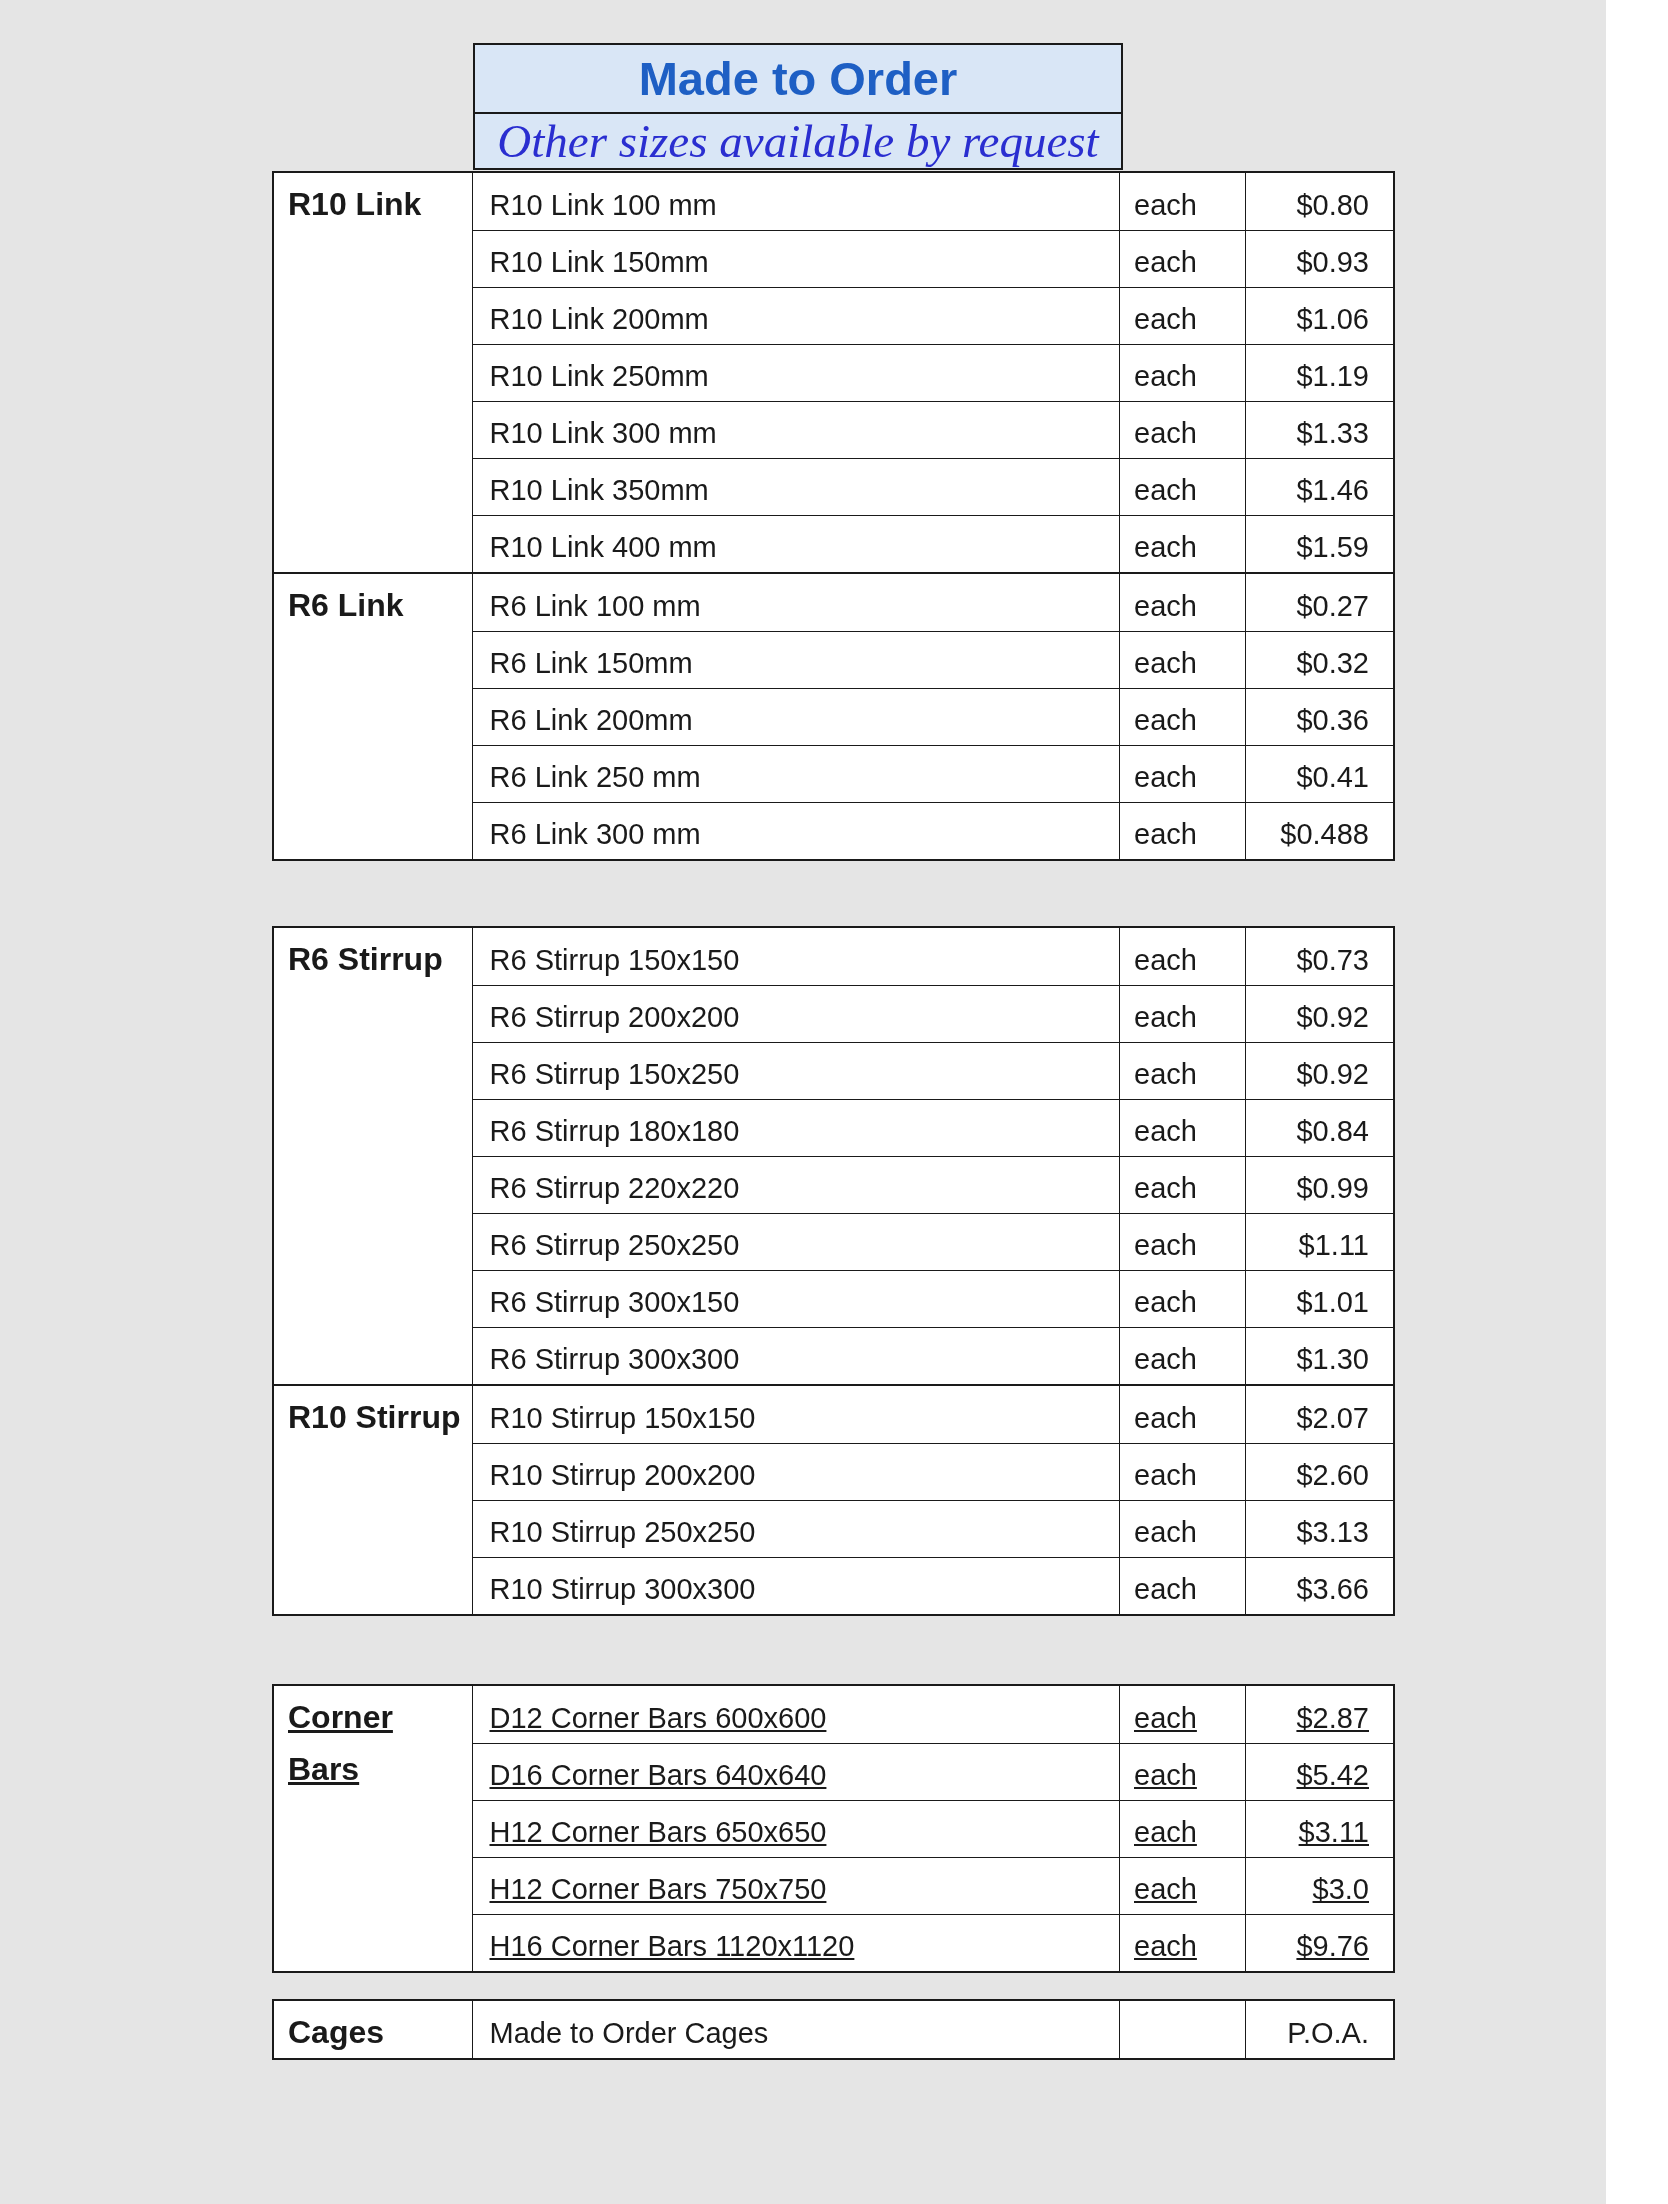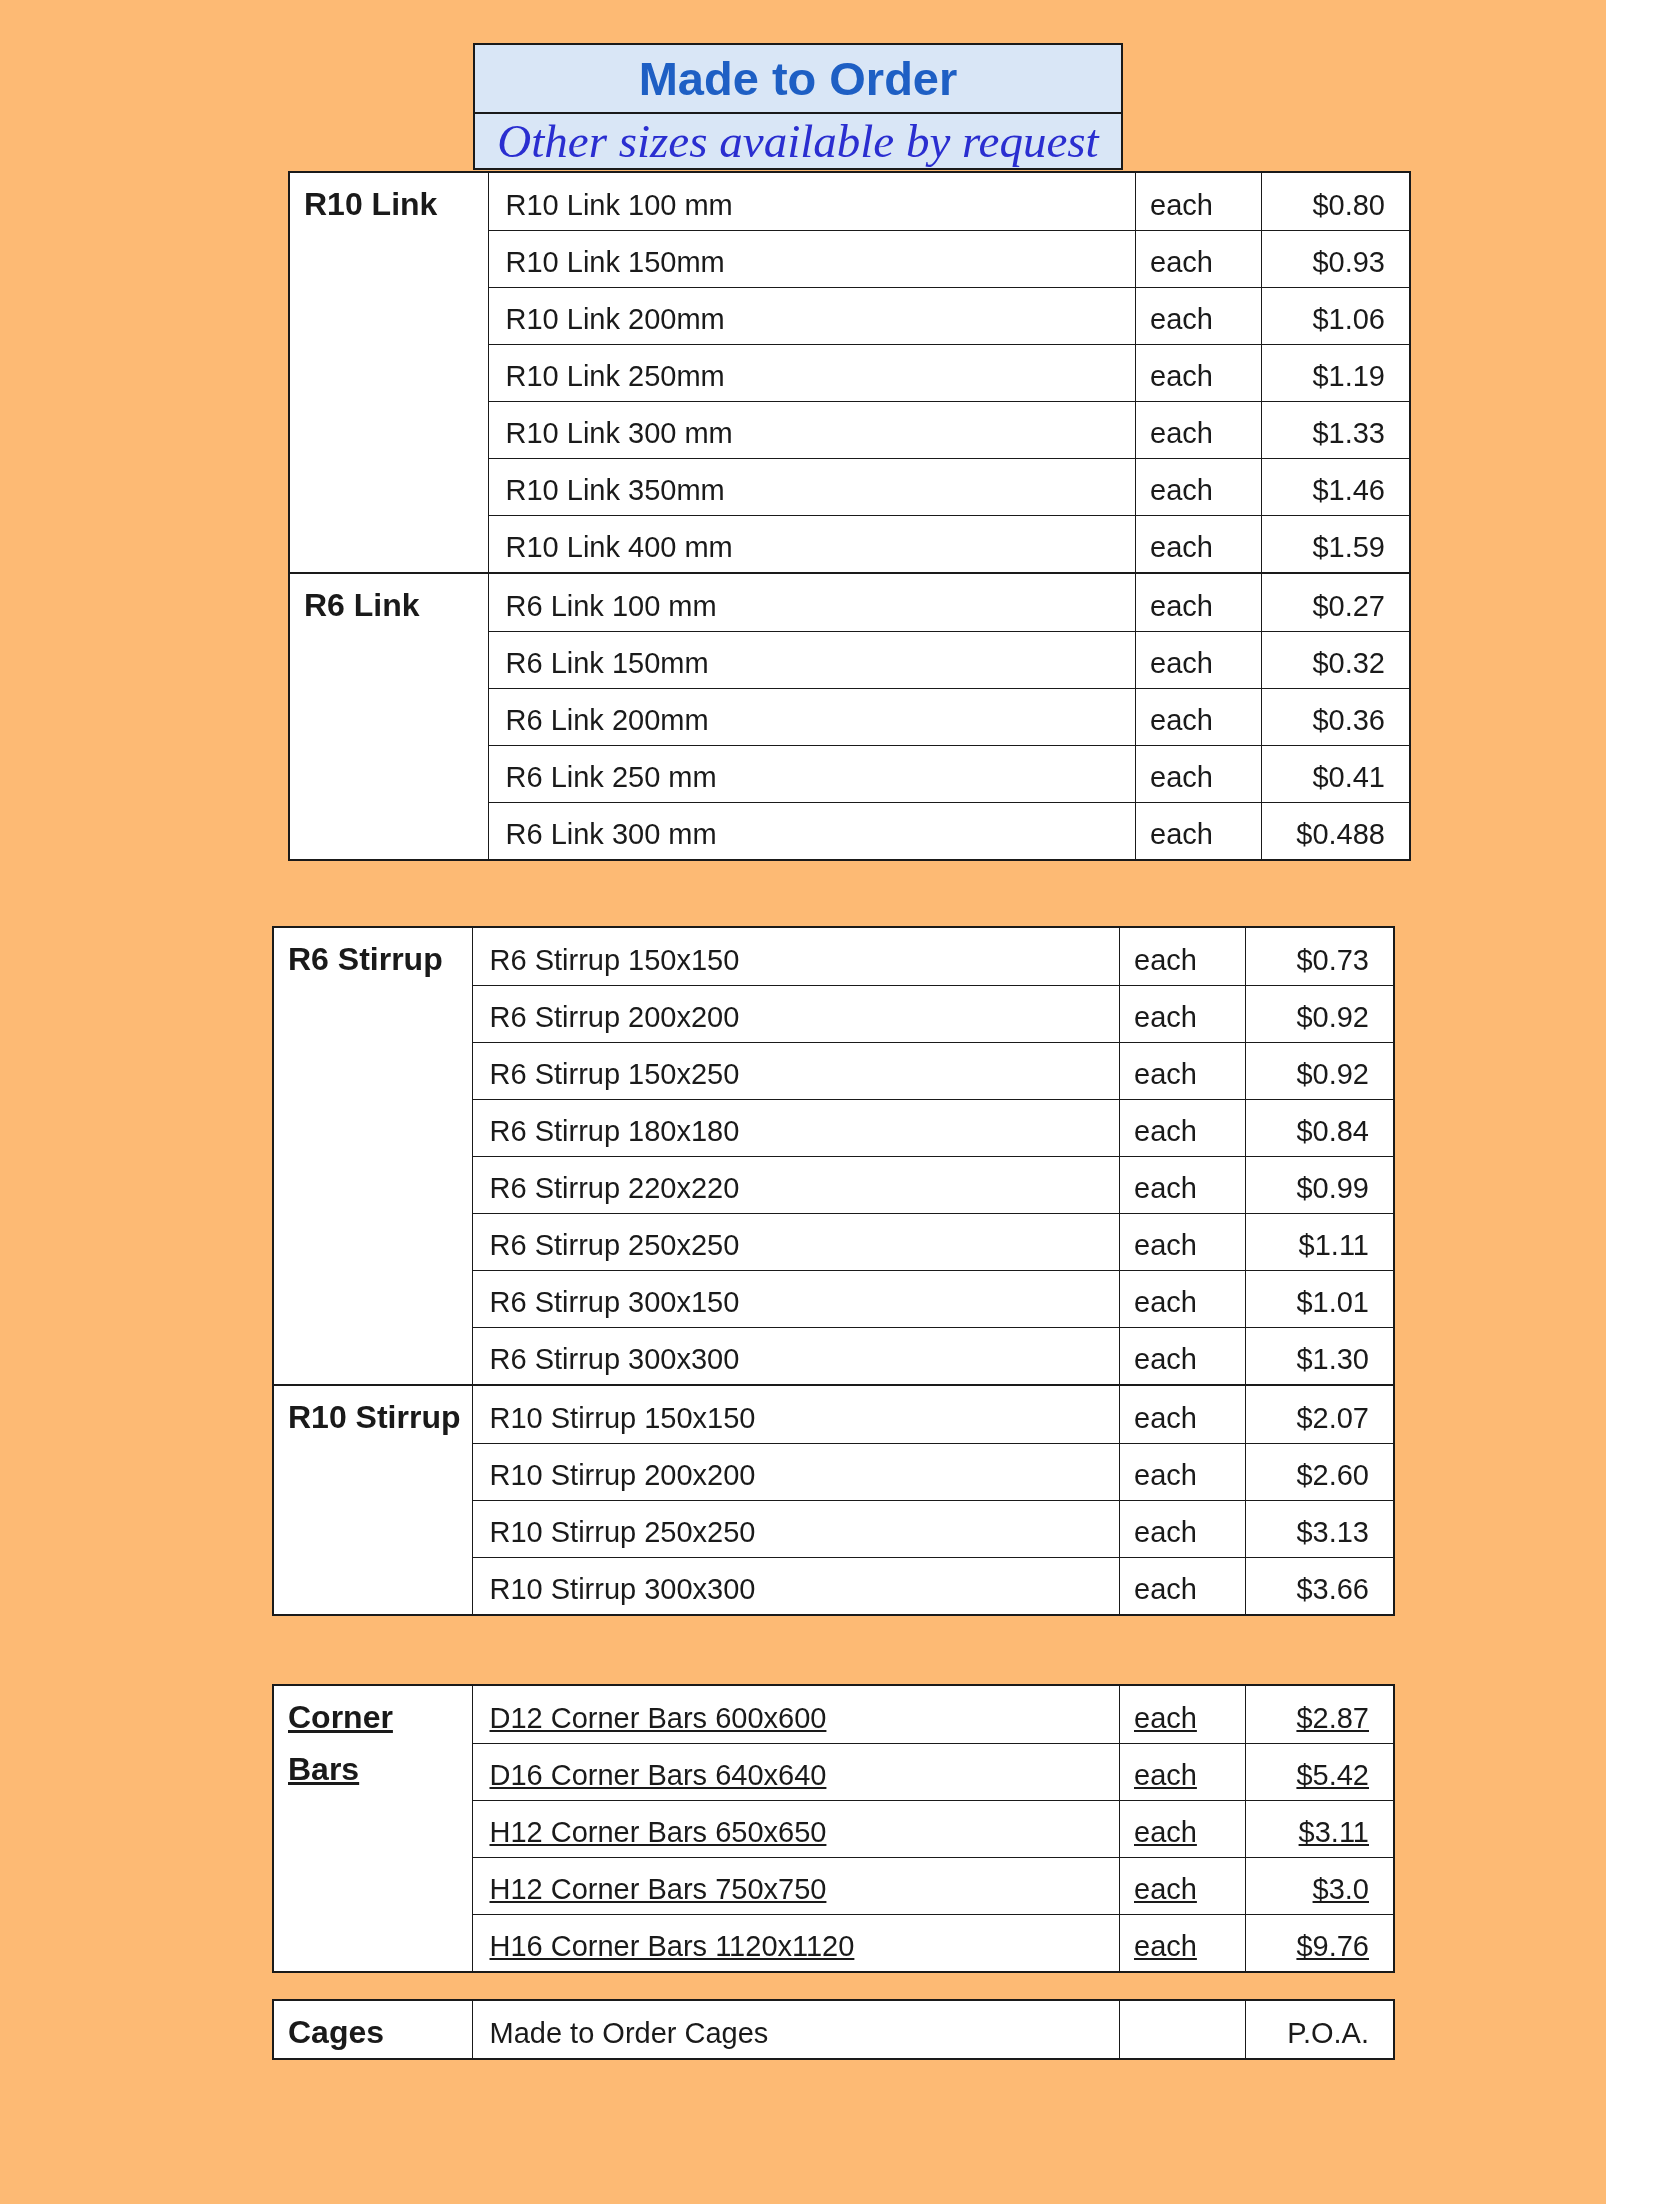--- a/index.html
+++ b/index.html
@@ -1,20 +1,20 @@
 <!DOCTYPE html>
 <html style="font-size:14px"><head>
 <meta charset="utf-8">
 <style>
   html, body { margin: 0; padding: 0; background: #ffffff; }
   .page {
     position: relative;
     width: 1606px;
     height: 2205px;
-    background: #fdba74;
+    background: #e5e5e5;
     font-family: "Liberation Sans", sans-serif;
     color: var(--text, #1a1a1a);
     overflow: hidden;
   }
 
   
   .header-box {
     position: absolute;
     left: 473px;
     top: 43px;
@@ -47,21 +47,21 @@
 
   
   .price-table {
     position: absolute;
     left: 272px;
     width: 1123px;
     box-sizing: border-box;
     border: 2.6px solid var(--border, #1a1a1a);
     background: #ffffff;
   }
-  .table-1 { top: 171px; margin-left: 16px; }
+  .table-1 { top: 171px; }
   .table-2 { top: 926px; }
   .table-3 { top: 1684px; text-decoration: underline; }
   .table-4 { top: 1999px; }
 
   .section { display: flex; }
   .section + .section { border-top: 2.6px solid var(--border, #1a1a1a); }
 
   .label-cell {
     flex: 0 0 199px;
     width: 199px;

